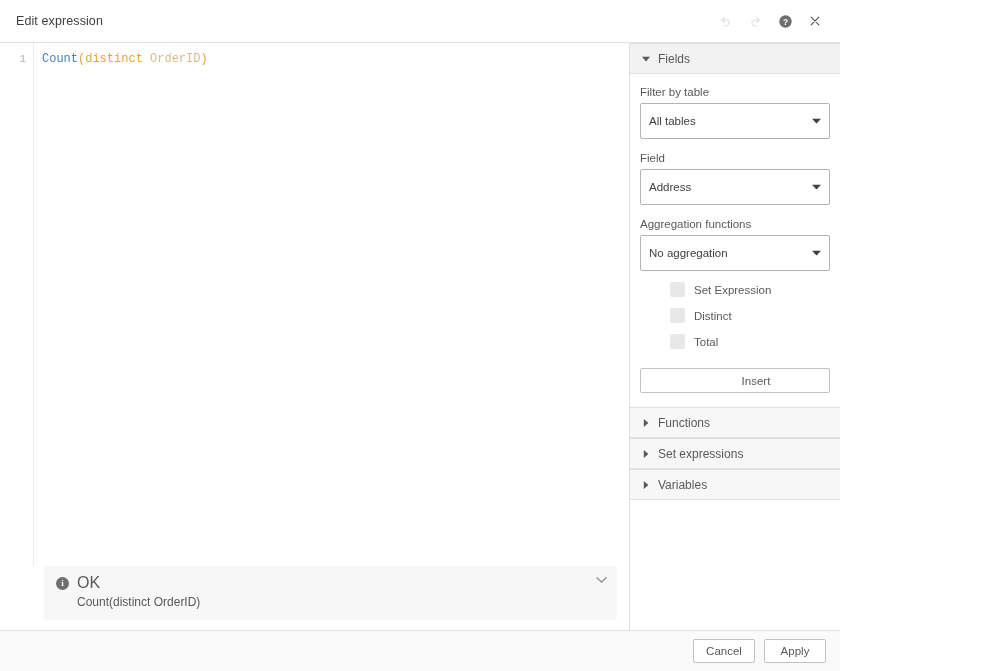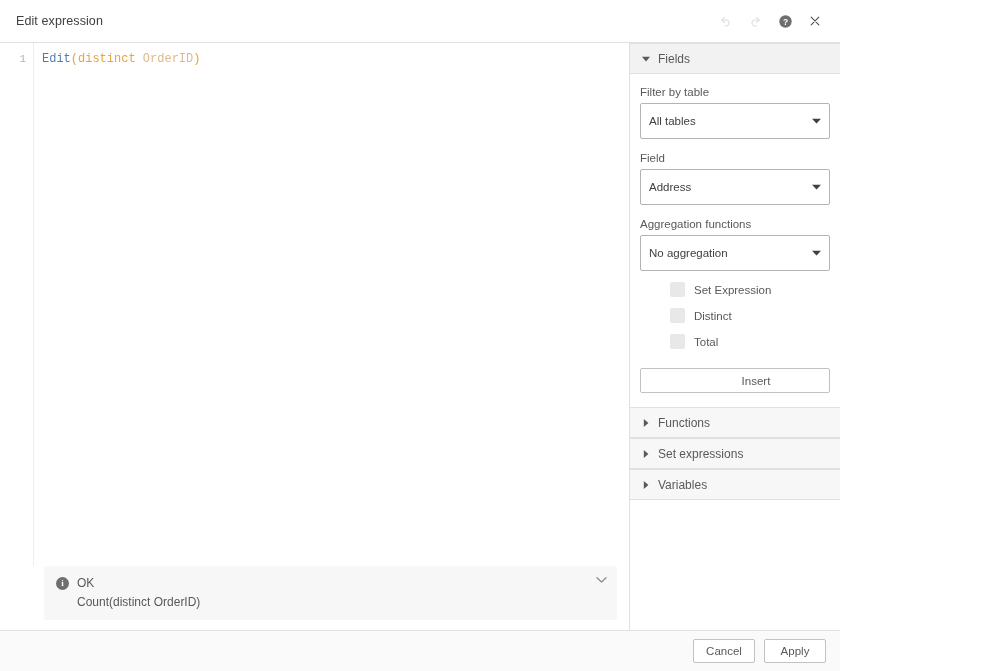--- a/index.html
+++ b/index.html
@@ -143,21 +143,21 @@
     color: #ffffff;
     font-size: 9px;
     font-weight: bold;
     display: flex;
     align-items: center;
     justify-content: center;
     line-height: 1;
     font-family: "Liberation Serif", serif;
   }
   .status-ok {
-    font-size: 12px;
+    font-size: 16px;
     color: #595959;
   }
   .status-expr {
     margin-top: 4px;
     margin-left: 21px;
     font-size: 12px;
     color: #595959;
   }
   .status-chevron {
     position: absolute;
@@ -325,21 +325,21 @@
     </div>
   </div>
 
   <div class="body-row">
 
     <div class="editor-wrap">
       <div class="editor">
         <div class="gutter">
           <div class="lineno">1</div>
         </div>
-        <div class="code-area"><span class="tok-fn">Edit</span><span class="tok-paren">(</span><span class="tok-kw">distinct</span><span> </span><span class="tok-field">OrderID</span><span class="tok-paren">)</span></div>
+        <div class="code-area"><span class="tok-fn">Count</span><span class="tok-paren">(</span><span class="tok-kw">distinct</span><span> </span><span class="tok-field">OrderID</span><span class="tok-paren">)</span></div>
       </div>
 
       <div class="statusbar-outer">
         <div class="statusbar">
           <div class="status-line1">
             <span class="info-icon">i</span>
             <span class="status-ok">OK</span>
           </div>
           <div class="status-expr">Count(distinct OrderID)</div>
           <span class="status-chevron">

